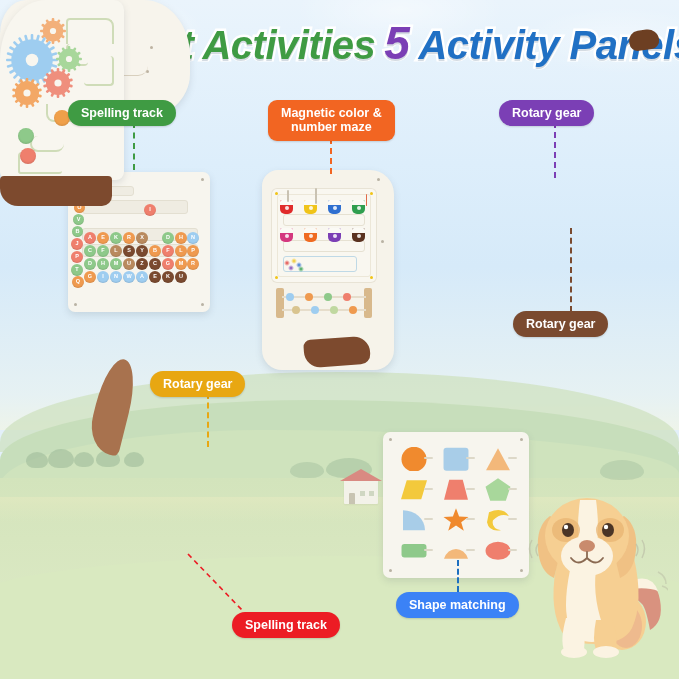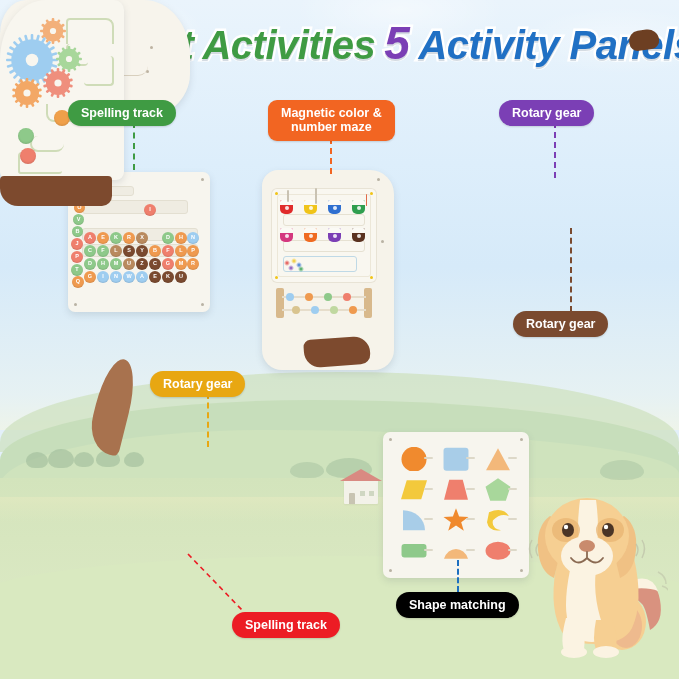--- a/index.html
+++ b/index.html
@@ -122,21 +122,21 @@
     white-space: pre-line;
     box-shadow: 0 1px 2px rgba(0,0,0,.14);
     z-index: 40;
   }
   .b-green  { background: #3f9b43; }
   .b-orange { background: #f26522; border-radius: 9px; }
   .b-purple { background: #7b3fb5; }
   .b-brown  { background: #7a4a2f; }
   .b-gold   { background: #e8a712; }
   .b-red    { background: #ec1c24; }
-  .b-blue   { background: #000000; }
+  .b-blue   { background: #3b82f6; }
 
   .leader {
     position: absolute;
     border-left-width: 2px;
     border-left-style: dashed;
     z-index: 30;
   }
   .leader-d { position: absolute; z-index: 30; }
 
   

